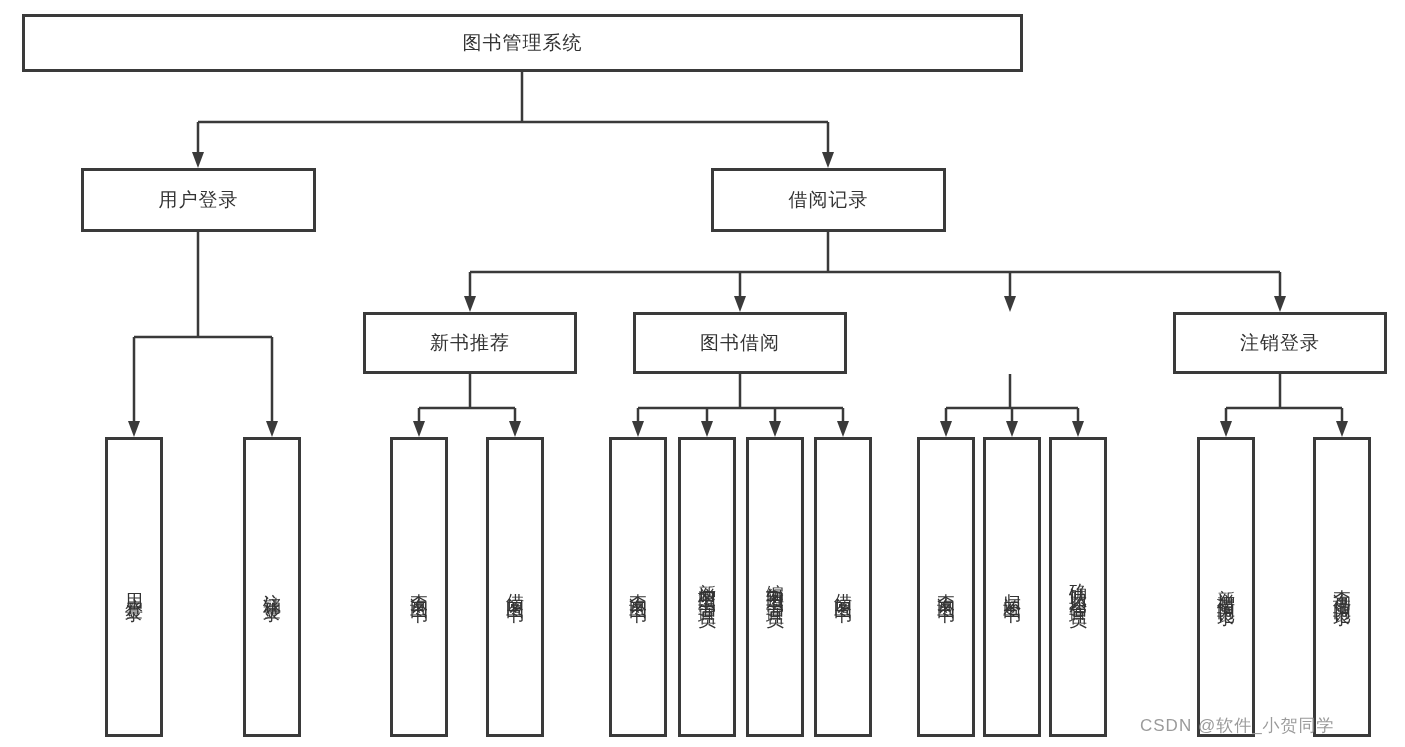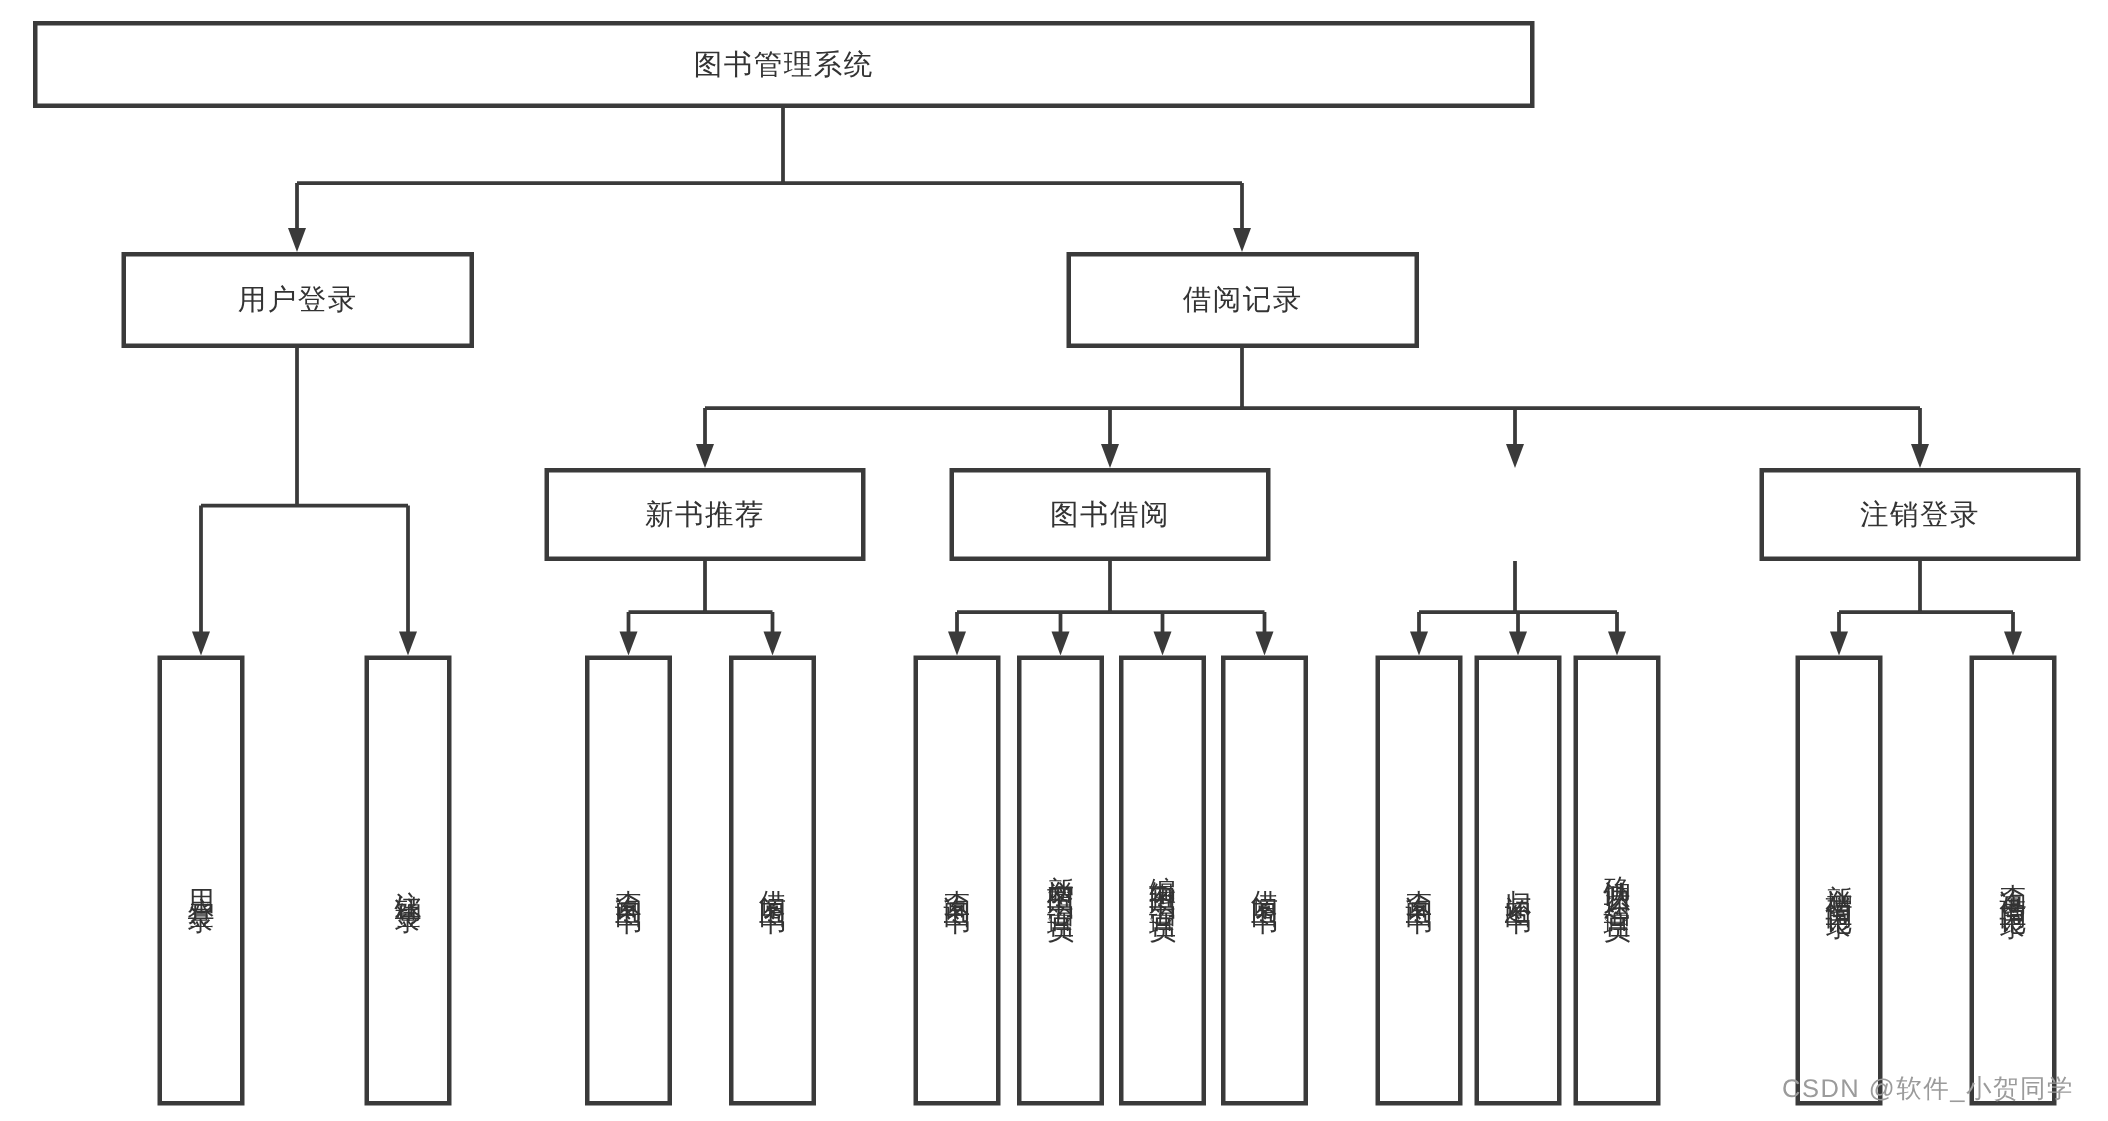--- a/index.html
+++ b/index.html
@@ -66,21 +66,21 @@
   .leaf span {
     writing-mode: vertical-lr;
     text-orientation: mixed;
     font-size: 18px;
     letter-spacing: 4px;
     color: #333333;
     line-height: 1;
   }
   #watermark {
     position: absolute;
-    left: 1188px;
+    left: 1140px;
     top: 714px;
     font-size: 17px;
     color: #9b9b9b;
     letter-spacing: 1px;
     white-space: nowrap;
   }
 </style>
 </head>
 <body>
 

